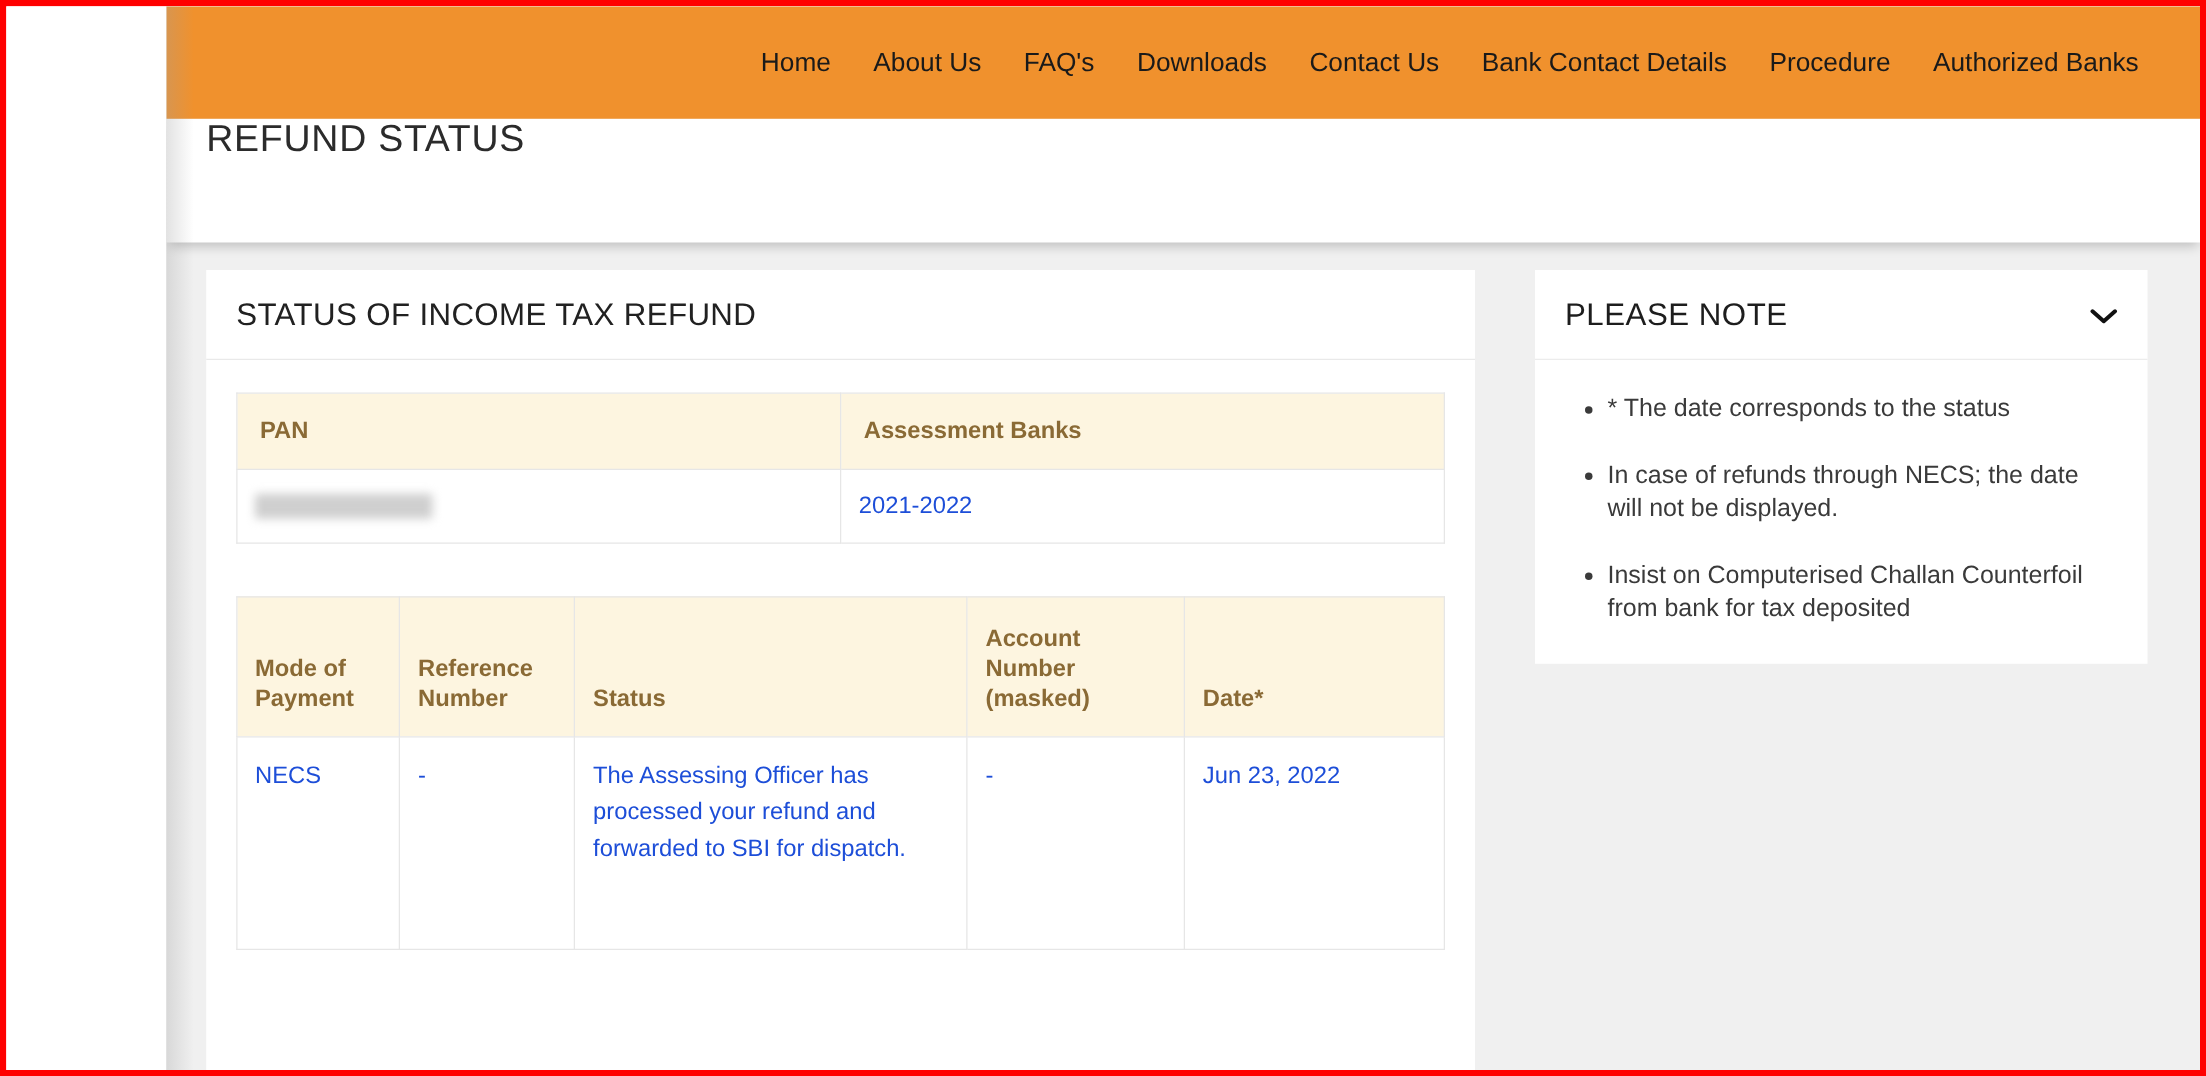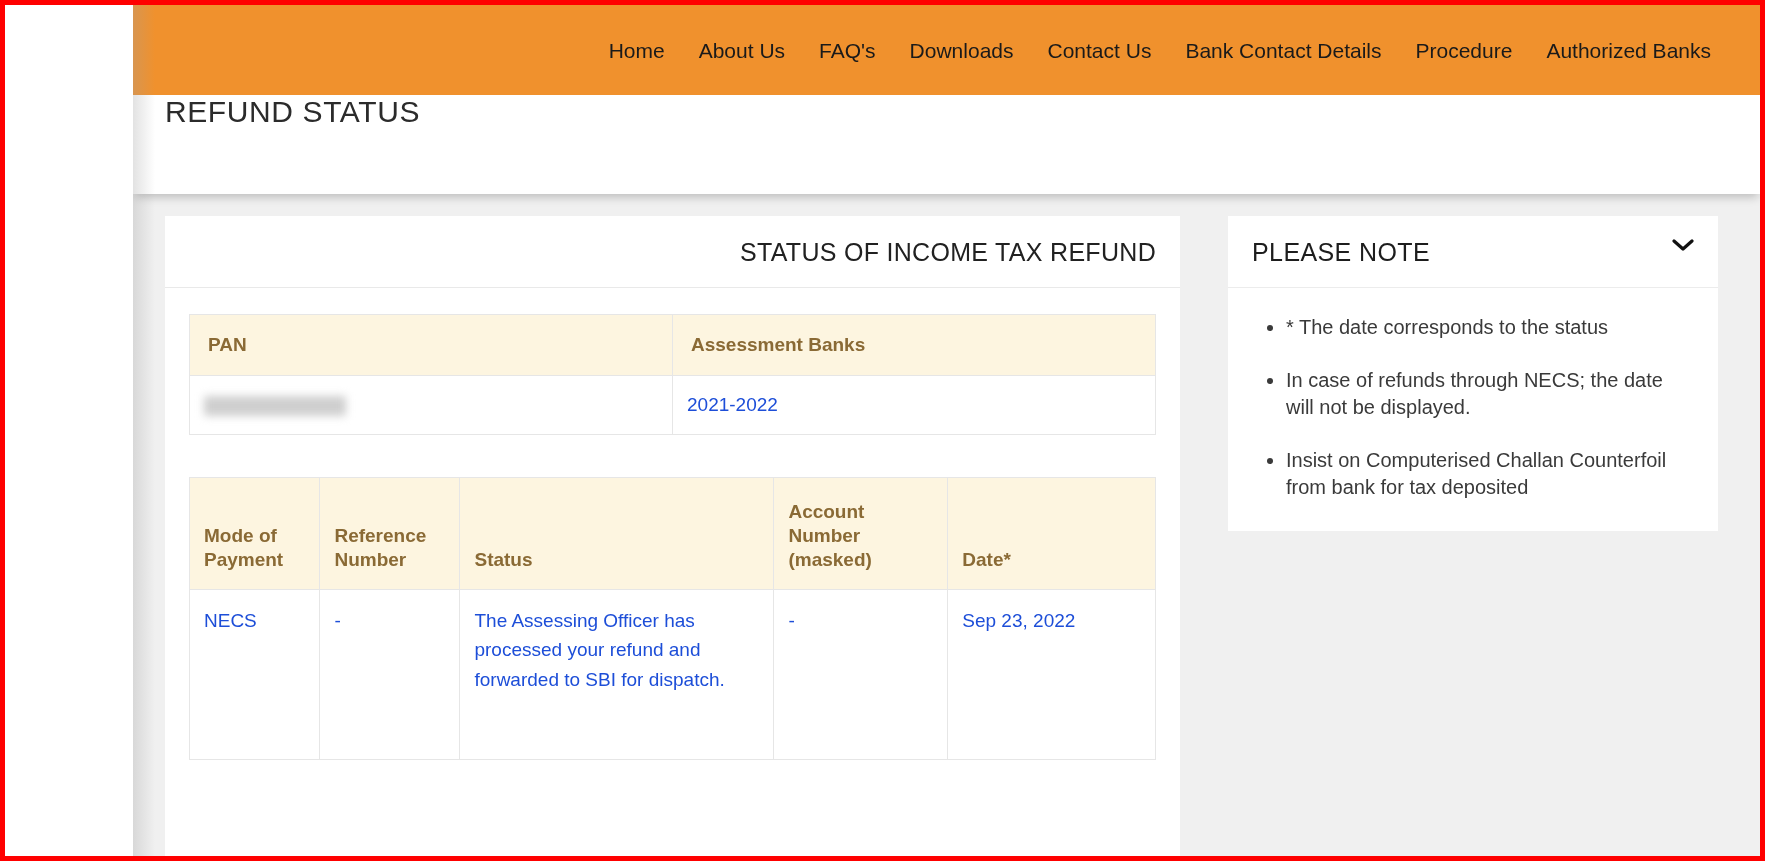--- a/index.html
+++ b/index.html
@@ -110,21 +110,20 @@
   
   #main-card {
     width: 1015px;
     background: #ffffff;
     min-height: 640px;
     flex: 0 0 auto;
   }
   #main-card-header {
     padding: 22px 24px 20px 24px;
     border-bottom: 1px solid #e9e9e9;
-    text-align: right;
   }
   #main-card-title {
     font-size: 25px;
     color: #212121;
     font-weight: 400;
     letter-spacing: 0.3px;
   }
   #main-card-body {
     padding: 26px 24px 24px 24px;
   }
@@ -182,21 +181,21 @@
   #status-table col.s5 { width: 21.5%; }
 
   
   #note-card {
     width: 490px;
     background: #ffffff;
     flex: 0 0 auto;
   }
   #note-card-header {
     display: flex;
-    align-items: flex-start;
+    align-items: center;
     justify-content: space-between;
     padding: 22px 24px 20px 24px;
     border-bottom: 1px solid #ececec;
     cursor: pointer;
     gap: 16px;
   }
   #note-card-title {
     font-size: 25px;
     color: #1d1d1d;
     font-weight: 400;
@@ -296,21 +295,21 @@
                 <th>Account Number (masked)</th>
                 <th>Date*</th>
               </tr>
             </thead>
             <tbody>
               <tr>
                 <td>NECS</td>
                 <td>-</td>
                 <td>The Assessing Officer has processed your refund and forwarded to SBI for dispatch.</td>
                 <td>-</td>
-                <td>Sep 23, 2022</td>
+                <td>Jun 23, 2022</td>
               </tr>
             </tbody>
           </table>
 
         </div>
       </section>
 
       <aside id="note-card">
         <div id="note-card-header">
           <h2 id="note-card-title">PLEASE NOTE</h2>

